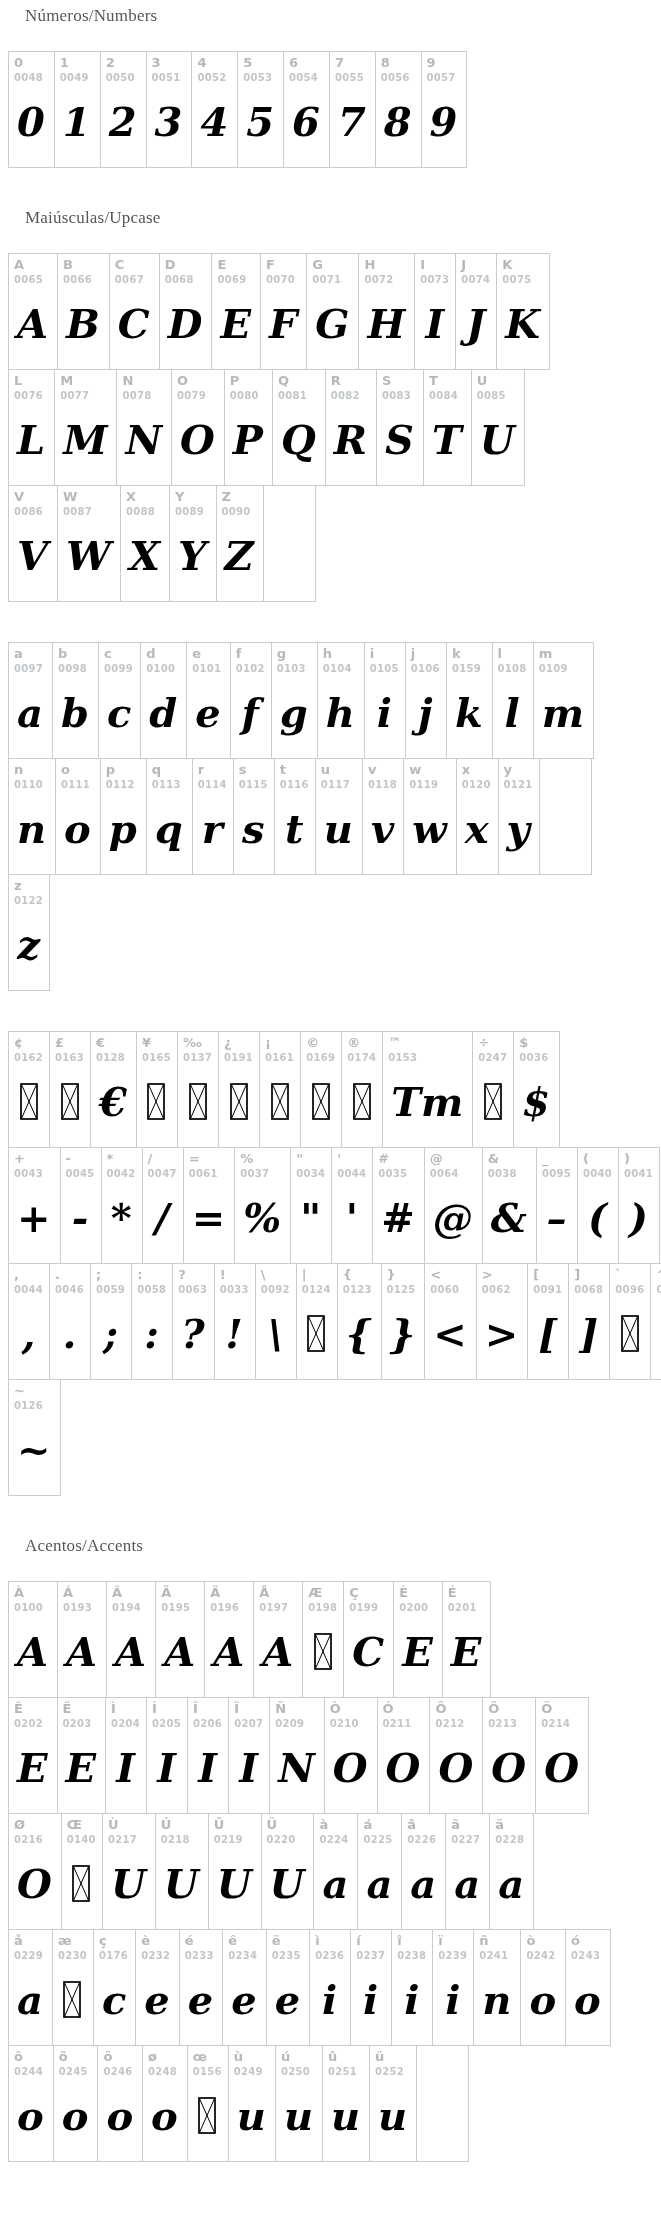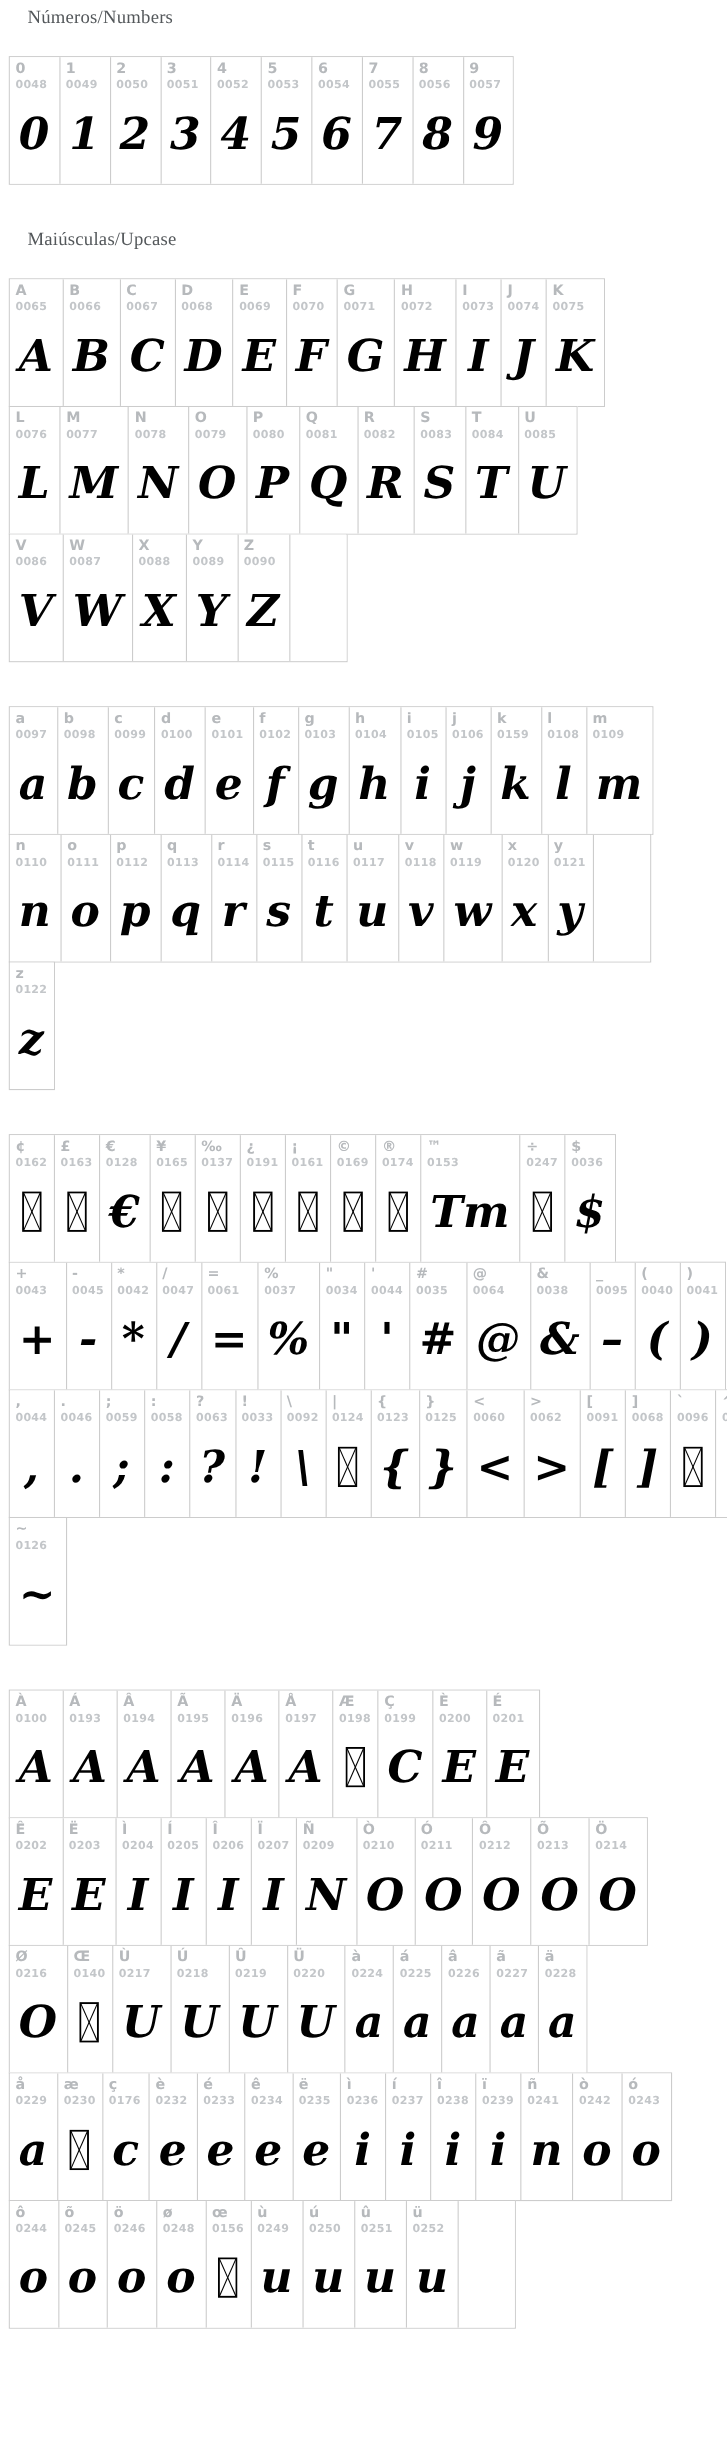--- a/index.html
+++ b/index.html
@@ -693,20 +693,21 @@
         </div>
         <div class="glyph-row">
           <div class="glyph-cell">
             <div class="cell-label">~</div>
             <div class="cell-code">0126</div>
             <div class="cell-glyph">~</div>
           </div>
         </div>
       </section>
       <section class="glyph-section">
+        <h2 class="section-title">Acentos/Accents</h2>
         <div class="glyph-row">
           <div class="glyph-cell">
             <div class="cell-label">À</div>
             <div class="cell-code">0100</div>
             <div class="cell-glyph">A</div>
           </div>
           <div class="glyph-cell">
             <div class="cell-label">Á</div>
             <div class="cell-code">0193</div>
             <div class="cell-glyph">A</div>

